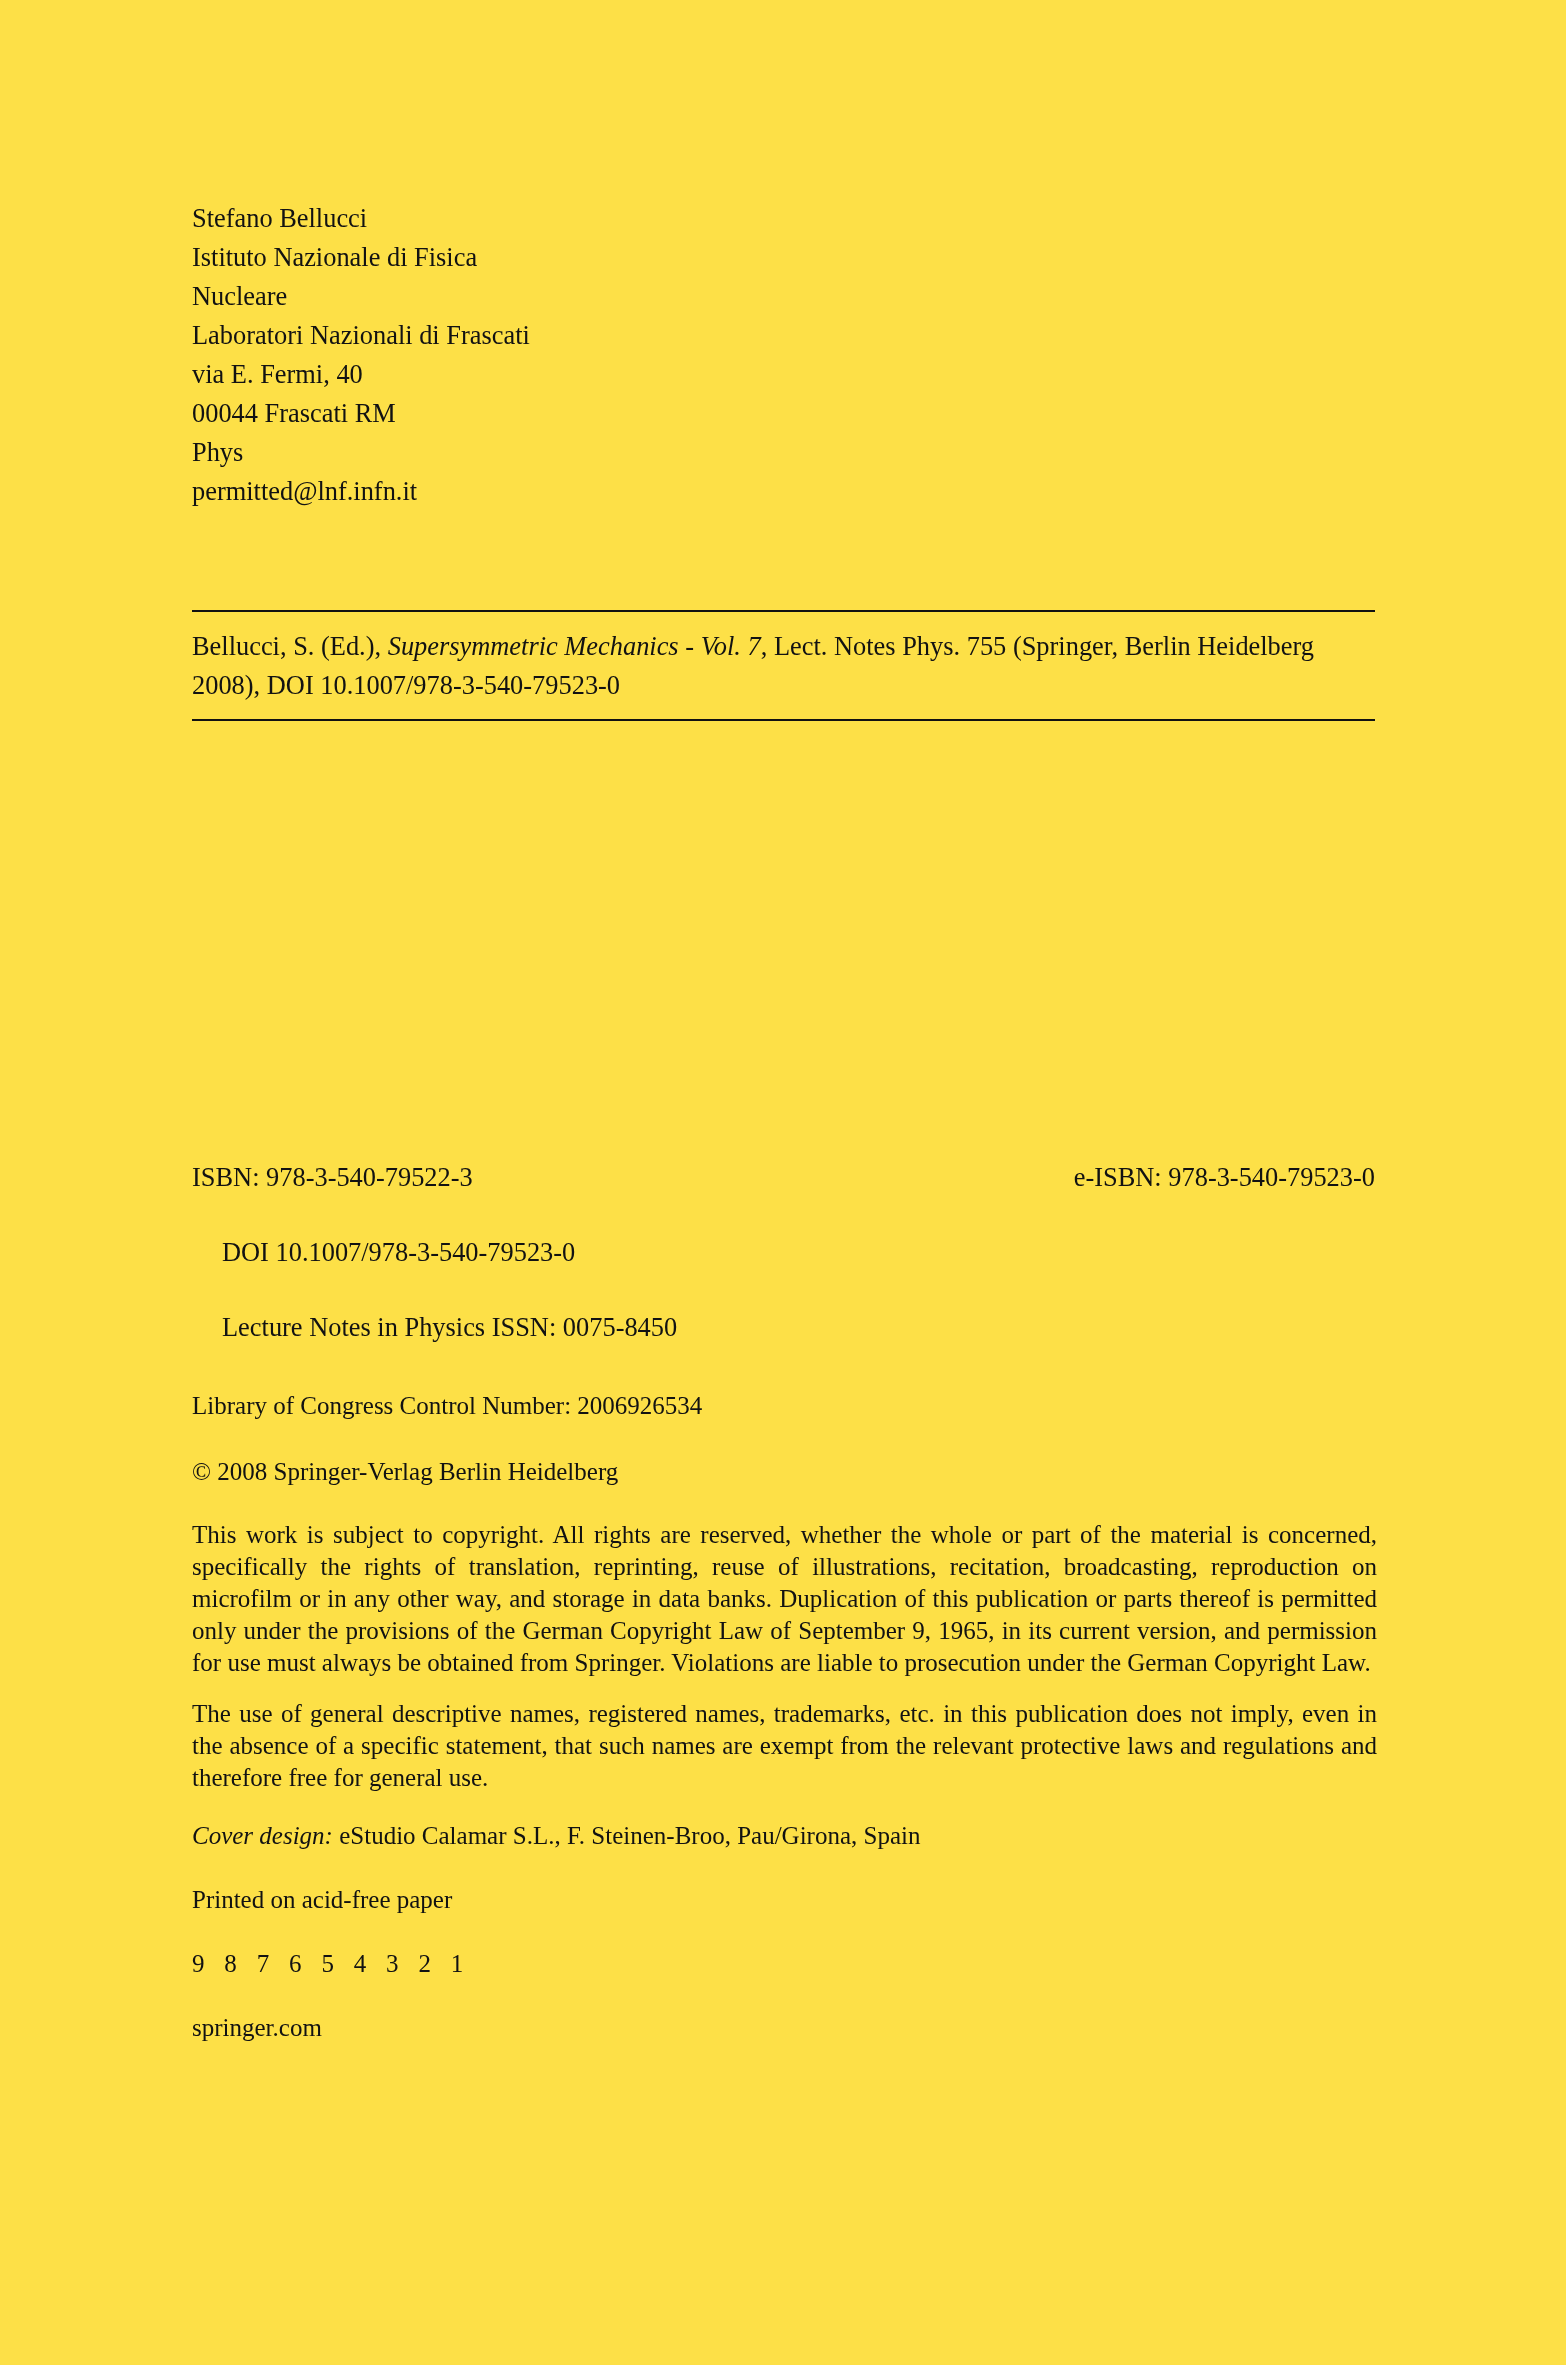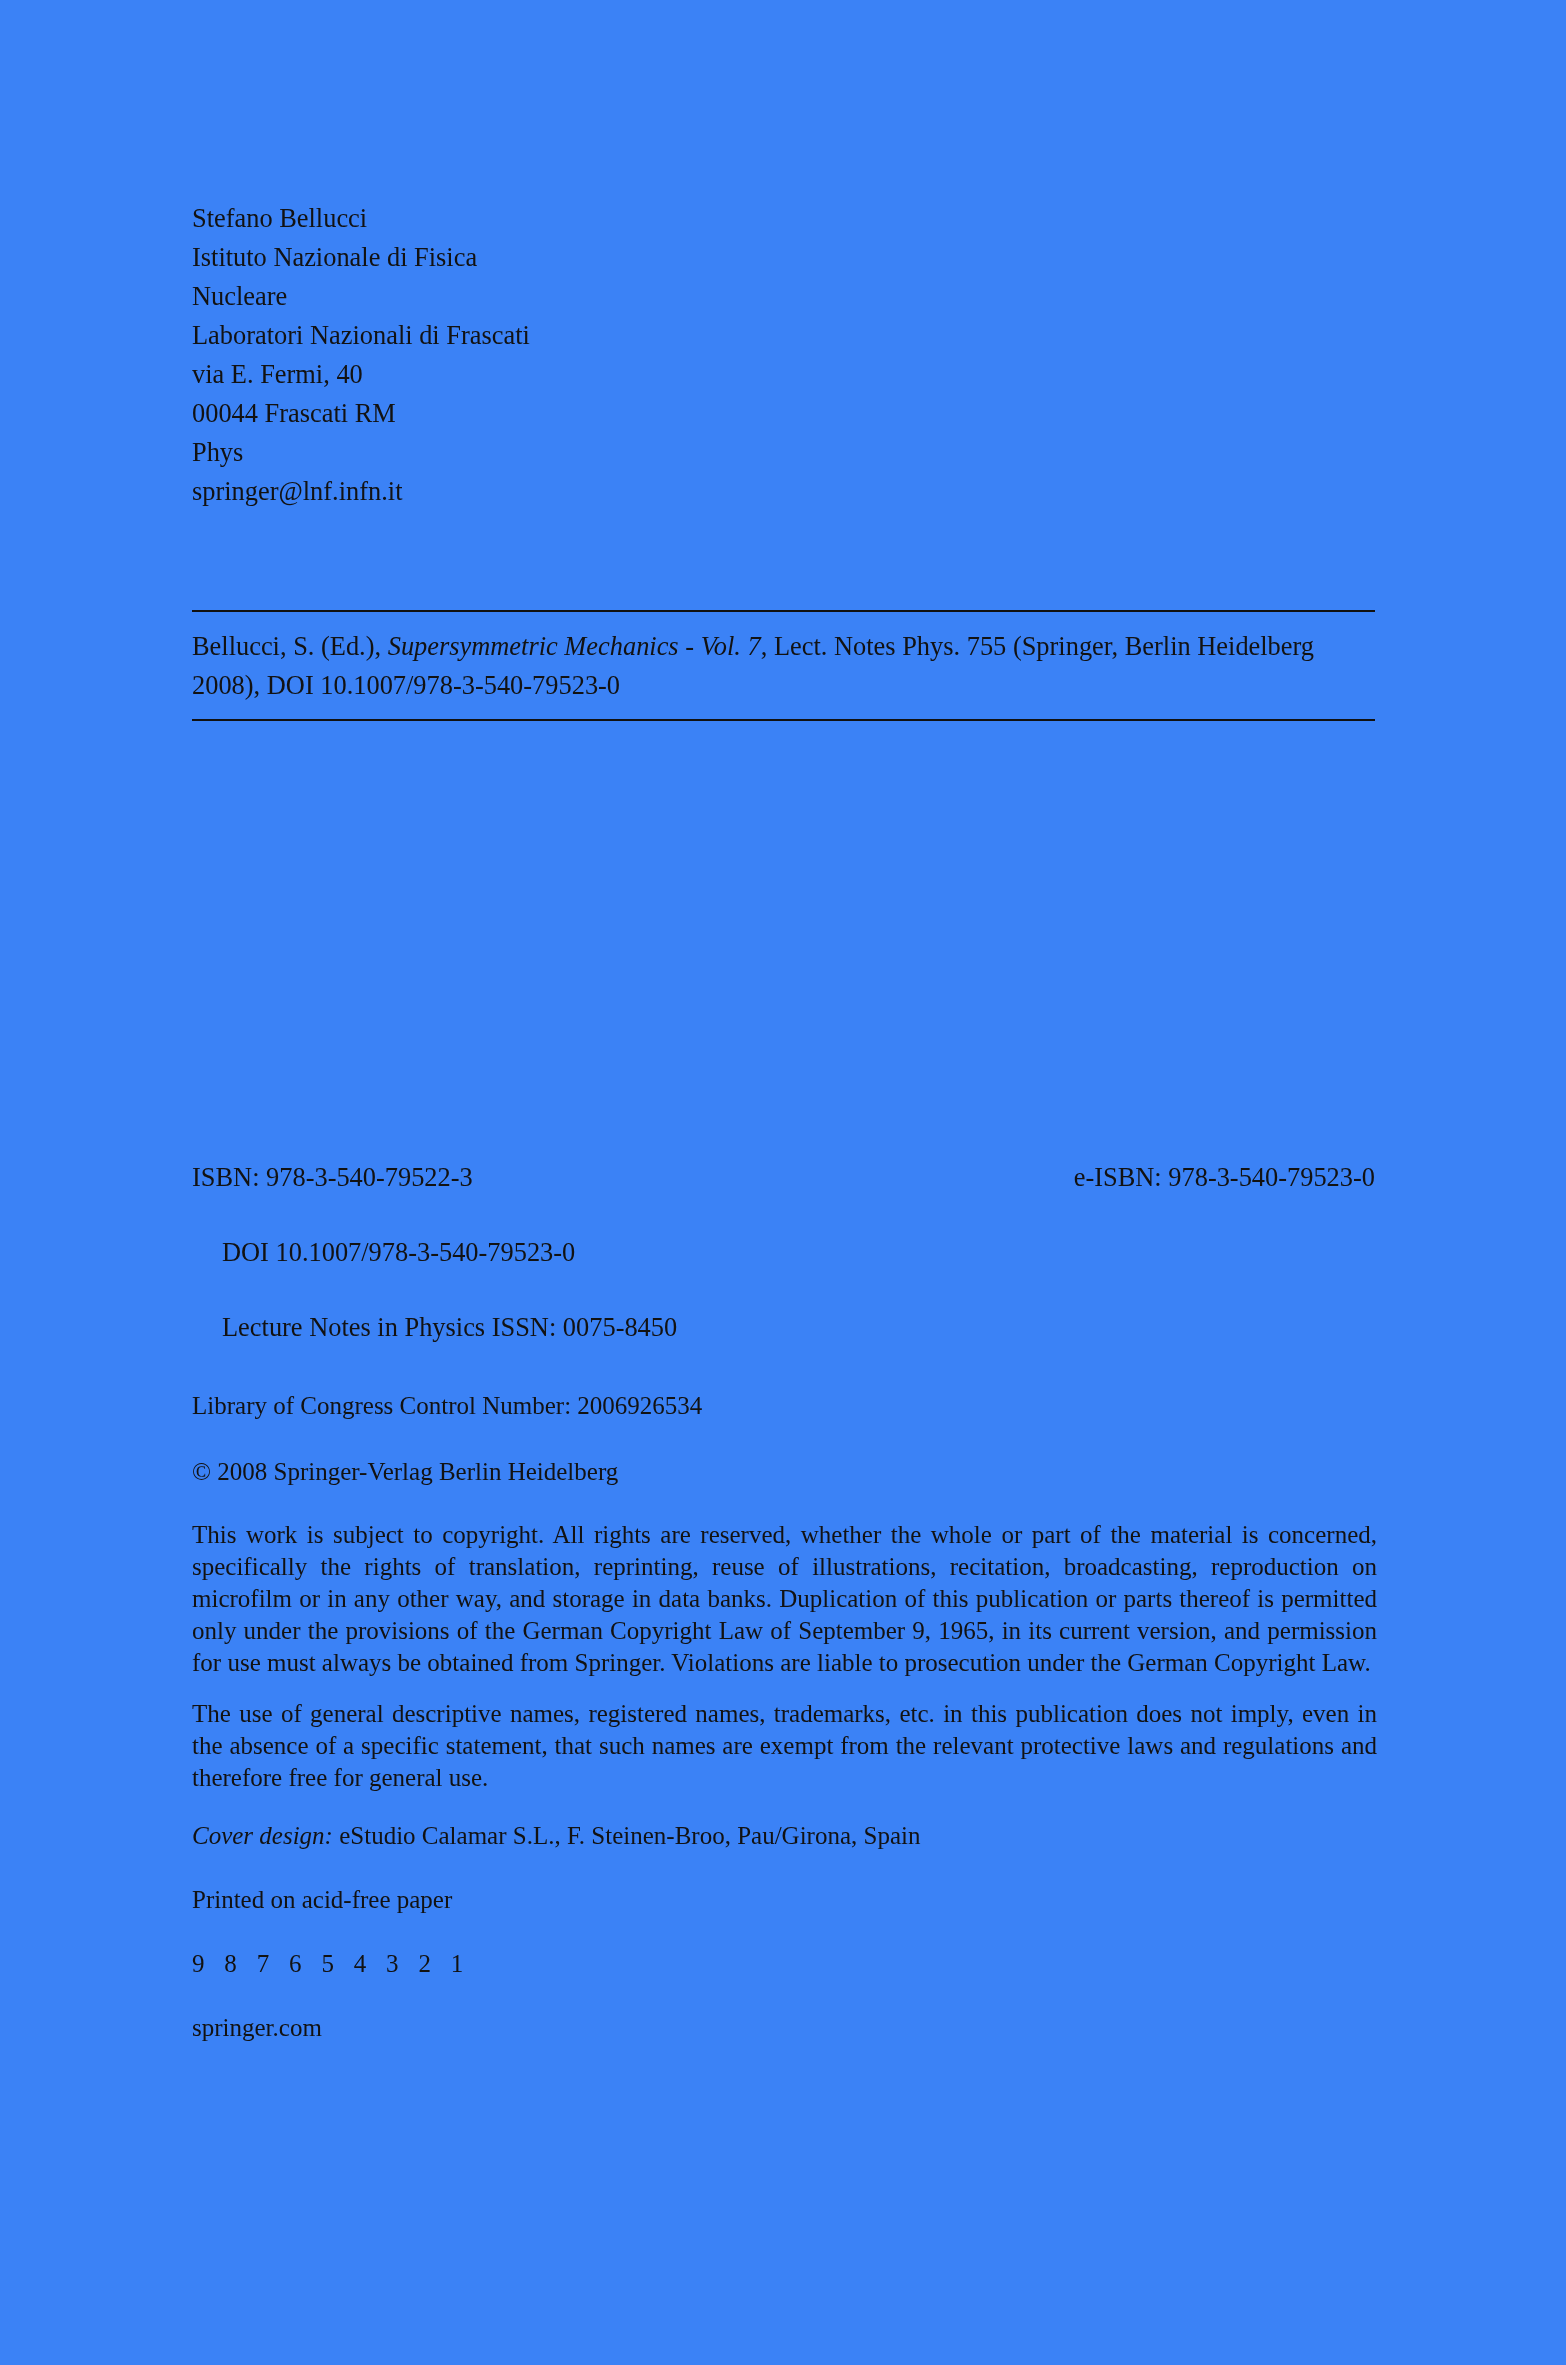--- a/index.html
+++ b/index.html
@@ -4,21 +4,21 @@
 <style>
   html, body {
     margin: 0;
     padding: 0;
     background: #ffffff;
   }
   .page {
     position: relative;
     width: 1567px;
     height: 2366px;
-    background: #3b82f6;
+    background: #fde047;
     color: #121212;
     font-family: "Liberation Serif", "DejaVu Serif", serif;
   }
   
   .address {
     position: absolute;
     top: 199px;
     left: 192px;
     font-size: 26.4px;
     line-height: 39px;
@@ -100,21 +100,21 @@
 <div class="page">
 
   <div class="address">
     <div>Stefano Bellucci</div>
     <div>Istituto Nazionale di Fisica</div>
     <div>Nucleare</div>
     <div>Laboratori Nazionali di Frascati</div>
     <div>via E. Fermi, 40</div>
     <div>00044 Frascati RM</div>
     <div>Phys</div>
-    <div>springer@lnf.infn.it</div>
+    <div>permitted@lnf.infn.it</div>
   </div>
 
   <div class="citation-wrap">
     <div class="rule"></div>
     <div class="citation-text"><span>Bellucci, S. (Ed.), </span><span class="italic">Supersymmetric Mechanics - Vol. 7</span><span>, Lect. Notes Phys. 755 (Springer, Berlin Heidelberg 2008), DOI 10.1007/978-3-540-79523-0</span></div>
     <div class="rule"></div>
   </div>
 
   <div class="isbn-row">
     <span>ISBN: 978-3-540-79522-3</span>

